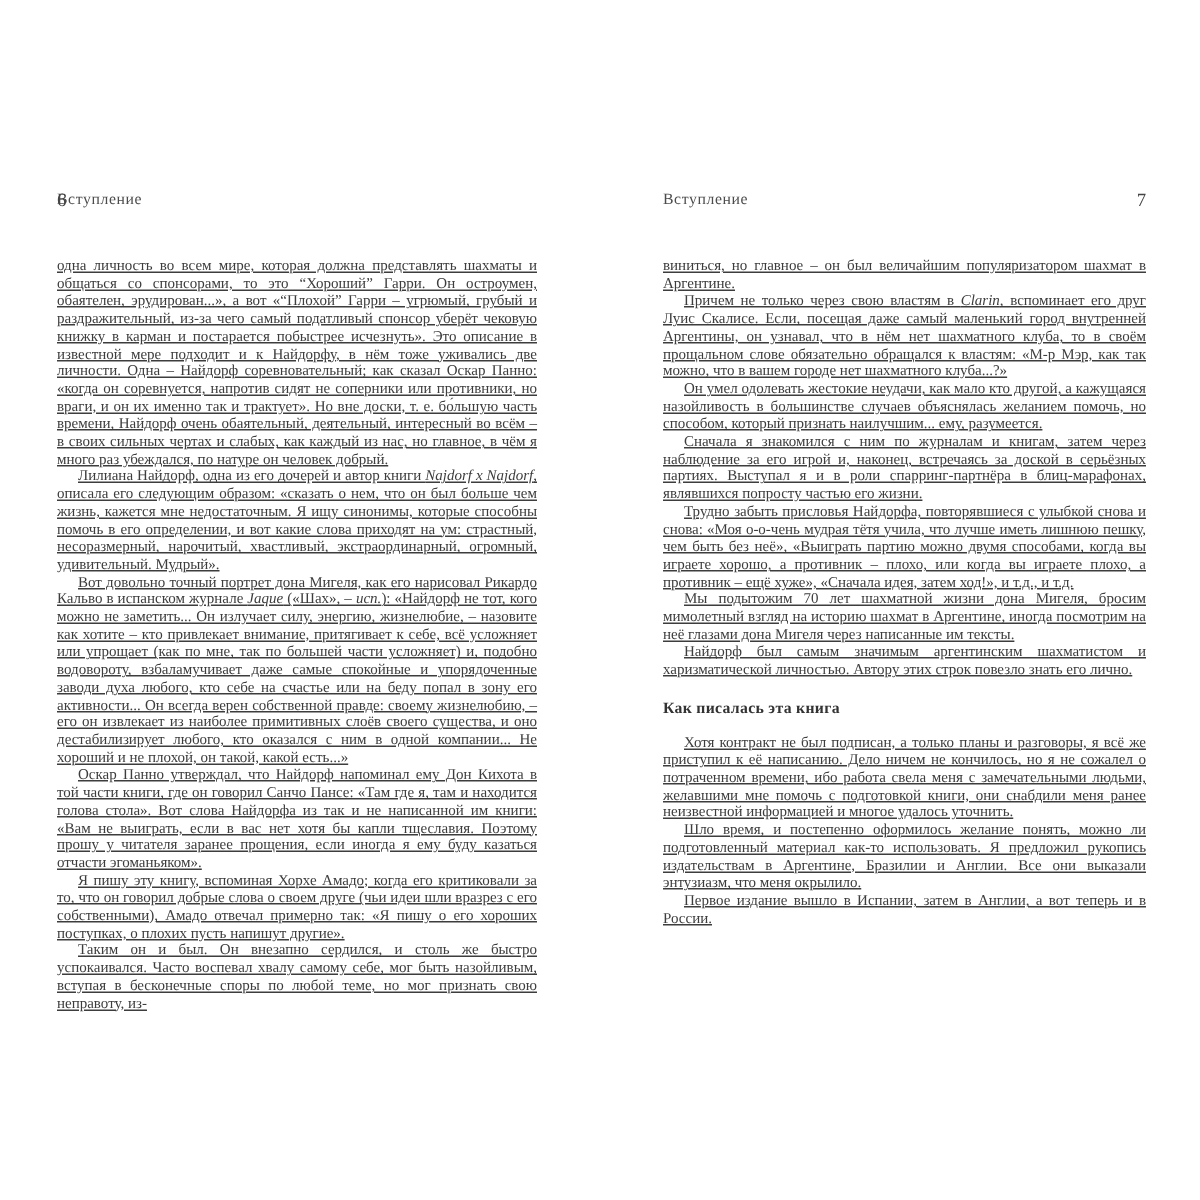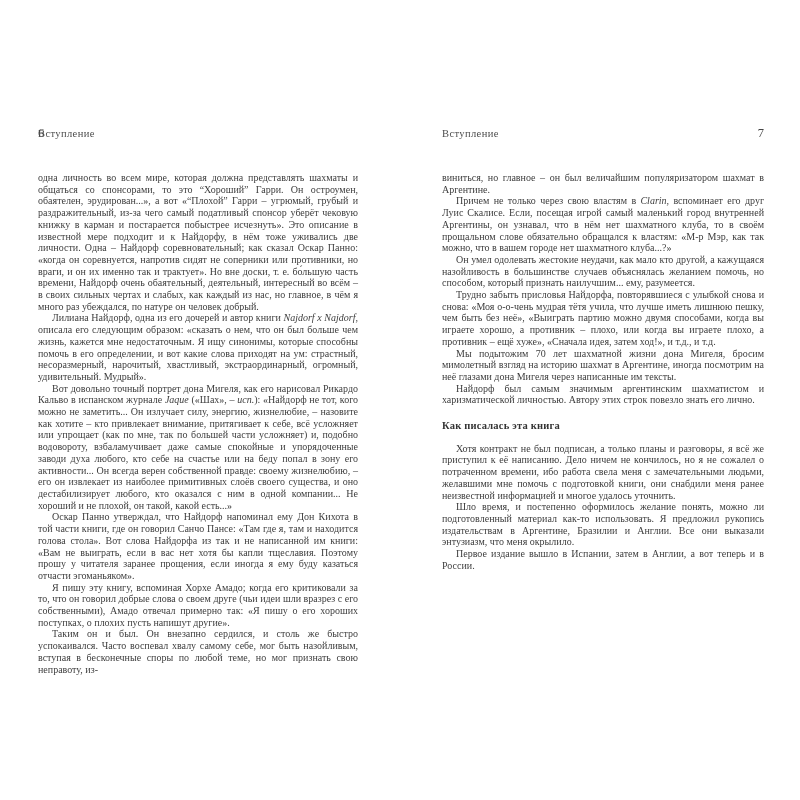--- a/index.html
+++ b/index.html
@@ -45,20 +45,21 @@
   .page-number.num-right { right: 0; }
   .page-body {
     font-size: 10px;
     line-height: 11.7px;
     text-align: justify;
     color: #3d3d3d;
   }
   .page-body p.para {
     text-indent: 14px;
     margin: 0;
+    text-decoration: underline;
   }
   .page-body p.para.no-indent { text-indent: 0; }
   .page-body i { font-style: italic; }
   .section-heading {
     font-size: 10.5px;
     font-weight: bold;
     text-align: left;
     margin: 14px 0 11px 0;
     color: #333333;
     letter-spacing: 0.2px;
@@ -85,22 +86,23 @@
   </div>
 
   <div class="page page-right">
     <div class="page-header">
       <span class="running-title">Вступление</span>
       <span class="page-number num-right">7</span>
     </div>
     <div class="page-body">
       <div>
           <p class="para no-indent"><span>виниться, но главное – он был величайшим популяризатором шахмат в Аргентине.</span></p>
-          <p class="para"><span>Причем не только через свою властям в </span><i>Clarin</i><span>, вспоминает его друг Луис Скалисе. Если, посещая игрой самый маленький город внутренней Аргентины, он узнавал, что в нём нет шахматного клуба, то в своём прощальном слове обязательно обращался к властям: «М-р Мэр, как так можно, что в вашем городе нет шахматного клуба...?»</span></p>
+          <p class="para"><span>Причем не только через свою властям в </span><i>Clarin</i><span>, вспоминает его друг Луис Скалисе. Если, посещая даже самый маленький город внутренней Аргентины, он узнавал, что в нём нет шахматного клуба, то в своём прощальном слове обязательно обращался к властям: «М-р Мэр, как так можно, что в вашем городе нет шахматного клуба...?»</span></p>
           <p class="para"><span>Он умел одолевать жестокие неудачи, как мало кто другой, а кажущаяся назойливость в большинстве случаев объяснялась желанием помочь, но способом, который признать наилучшим... ему, разумеется.</span></p>
+          <p class="para"><span>Сначала я знакомился с ним по журналам и книгам, затем через наблюдение за его игрой и, наконец, встречаясь за доской в серьёзных партиях. Выступал я и в роли спарринг-партнёра в блиц-марафонах, являвшихся попросту частью его жизни.</span></p>
           <p class="para"><span>Трудно забыть присловья Найдорфа, повторявшиеся с улыбкой снова и снова: «Моя о-о-чень мудрая тётя учила, что лучше иметь лишнюю пешку, чем быть без неё», «Выиграть партию можно двумя способами, когда вы играете хорошо, а противник – плохо, или когда вы играете плохо, а противник – ещё хуже», «Сначала идея, затем ход!», и т.д., и т.д.</span></p>
           <p class="para"><span>Мы подытожим 70 лет шахматной жизни дона Мигеля, бросим мимолетный взгляд на историю шахмат в Аргентине, иногда посмотрим на неё глазами дона Мигеля через написанные им тексты.</span></p>
           <p class="para"><span>Найдорф был самым значимым аргентинским шахматистом и харизматической личностью. Автору этих строк повезло знать его лично.</span></p>
         </div>
       <h2 class="section-heading">Как писалась эта книга</h2>
       <div>
           <p class="para"><span>Хотя контракт не был подписан, а только планы и разговоры, я всё же приступил к её написанию. Дело ничем не кончилось, но я не сожалел о потраченном времени, ибо работа свела меня с замечательными людьми, желавшими мне помочь с подготовкой книги, они снабдили меня ранее неизвестной информацией и многое удалось уточнить.</span></p>
           <p class="para"><span>Шло время, и постепенно оформилось желание понять, можно ли подготовленный материал как-то использовать. Я предложил рукопись издательствам в Аргентине, Бразилии и Англии. Все они выказали энтузиазм, что меня окрылило.</span></p>
           <p class="para"><span>Первое издание вышло в Испании, затем в Англии, а вот теперь и в России.</span></p>
         </div>

